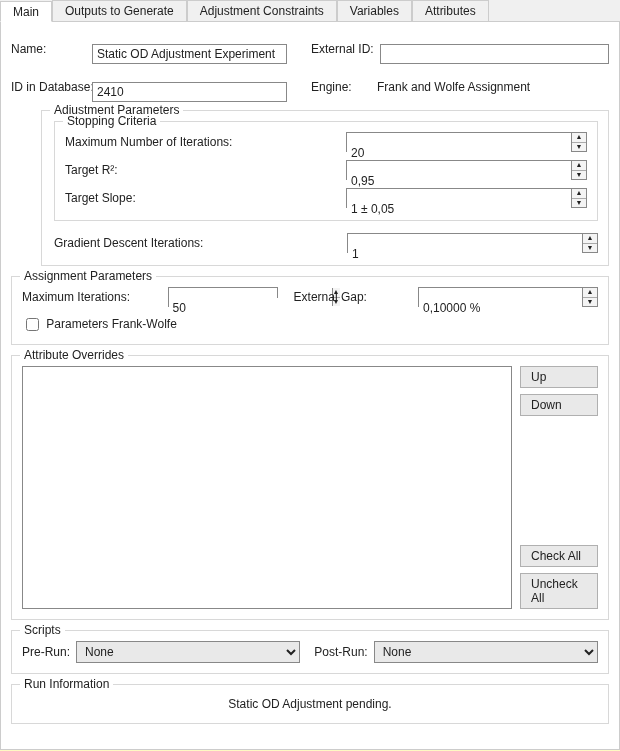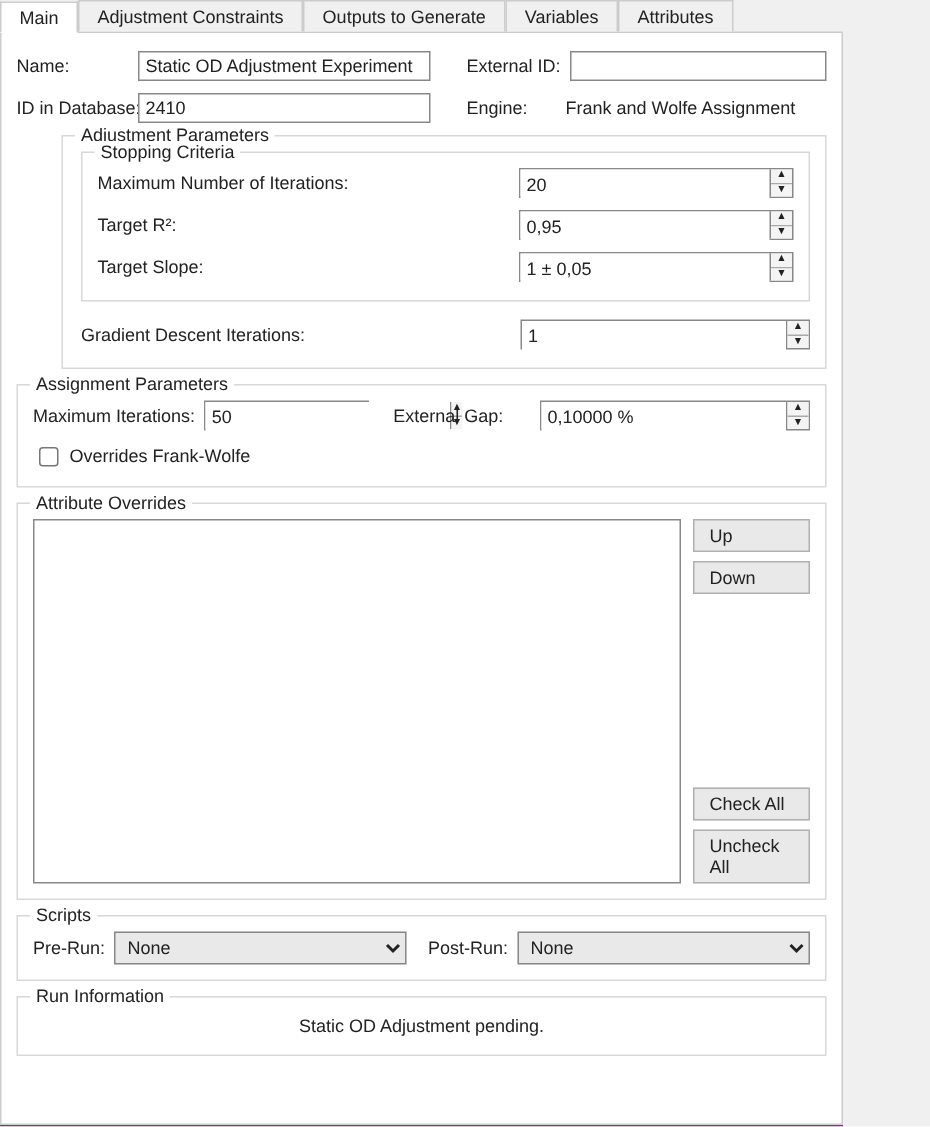--- a/index.html
+++ b/index.html
@@ -1,44 +1,44 @@
 <!DOCTYPE html>
 <html><head>
 <meta charset="utf-8">
 <style>
 * { box-sizing: border-box; font-family: "Segoe UI", Tahoma, sans-serif; font-size: 12px; color: #222; }
 body { margin: 0; background: #f0f0f0; }
-.window { width: 562px; height: 751px; background: #a21caf; position: relative; }
+.window { width: 620px; height: 751px; background: #fef9c3; position: relative; }
 .tabs { display: flex; background: #f0f0f0; border-bottom: 1px solid #ccc; height: 22px; }
 .tab { padding: 3px 12px; border: 1px solid #ccc; border-bottom: none; background: #f0f0f0; margin-right: 0; cursor: pointer; }
 .tab.active { background: #fff; border-bottom: 1px solid #fff; position: relative; top: 1px; }
 .page { background: #fff; border: 1px solid #ccc; border-top: none; padding: 12px 10px; height: 728px; }
 .row { display: flex; align-items: center; margin-bottom: 8px; gap: 6px; }
 .lbl { white-space: nowrap; }
-input[type=text] { border: 1px solid #888; padding: 2px 4px; height: 20px; background: #fff; }
+input[type=text] { border: 1px solid #888; padding: 2px 4px; height: 20px; background: #fff; margin-top: 10px; }
 .fieldset { border: 1px solid #d8d8d8; padding: 10px 10px 10px 10px; margin-bottom: 10px; position: relative; }
 .fieldset > .legend { position: absolute; top: -8px; left: 8px; background: #fff; padding: 0 4px; font-size: 12px; }
 .spin { display: flex; border: 1px solid #888; height: 20px; background: #fff; }
 .spin input { border: none; flex: 1; padding: 2px 4px; outline: none; background: #fff; }
 .spin .spinbtns { width: 15px; display: flex; flex-direction: column; border-left: 1px solid #888; }
 .spin .spinbtns div { flex: 1; font-size: 7px; text-align: center; line-height: 8px; cursor: pointer; background: #f4f4f4; border-bottom: 1px solid #aaa; }
 .spin .spinbtns div:last-child { border-bottom: none; }
 .btn { border: 1px solid #b0b0b0; background: #e9e9e9; padding: 3px 10px; min-width: 70px; text-align: left; cursor: pointer; }
 .listbox { border: 1px solid #888; background: #fff; flex: 1; }
 select { border: 1px solid #888; background: #e9e9e9; height: 22px; padding: 1px 4px; }
 input[type=checkbox] { width: 13px; height: 13px; border: 1px solid #888; vertical-align: middle; margin-right: 4px; }
 </style>
 </head>
 <body>
 <div class="window">
 
 <div class="tabs">
   <div class="tab active">Main</div>
+  <div class="tab">Outputs to Generate</div>
   <div class="tab">Adjustment Constraints</div>
-  <div class="tab">Outputs to Generate</div>
   <div class="tab">Variables</div>
   <div class="tab">Attributes</div>
 </div>
 
 <div class="page">
 
   <div class="row">
     <span class="lbl" style="width:75px">Name:</span>
     <input type="text" style="width: 195px;" value="Static OD Adjustment Experiment">
     <span class="lbl" style="margin-left:18px">External ID:</span>
@@ -120,21 +120,21 @@
         <input type="text" value="0,10000 %" style="">
         <div class="spinbtns">
               <div>▲</div>
               <div>▼</div>
             </div>
       </div>
     </div>
     <div class="row" style="margin-bottom:0;">
       <label>
         <input type="checkbox" style="">
-        <span>Overrides Frank-Wolfe</span>
+        <span>Parameters Frank-Wolfe</span>
       </label>
     </div>
   </div>
 
   <div class="fieldset" style="height:265px;">
     <span class="legend">Attribute Overrides</span>
     <div style="display:flex; gap:8px; height:100%;">
       <div class="listbox"></div>
       <div style="display:flex; flex-direction:column; gap:6px; width:78px;">
         <div class="btn">Up</div>

